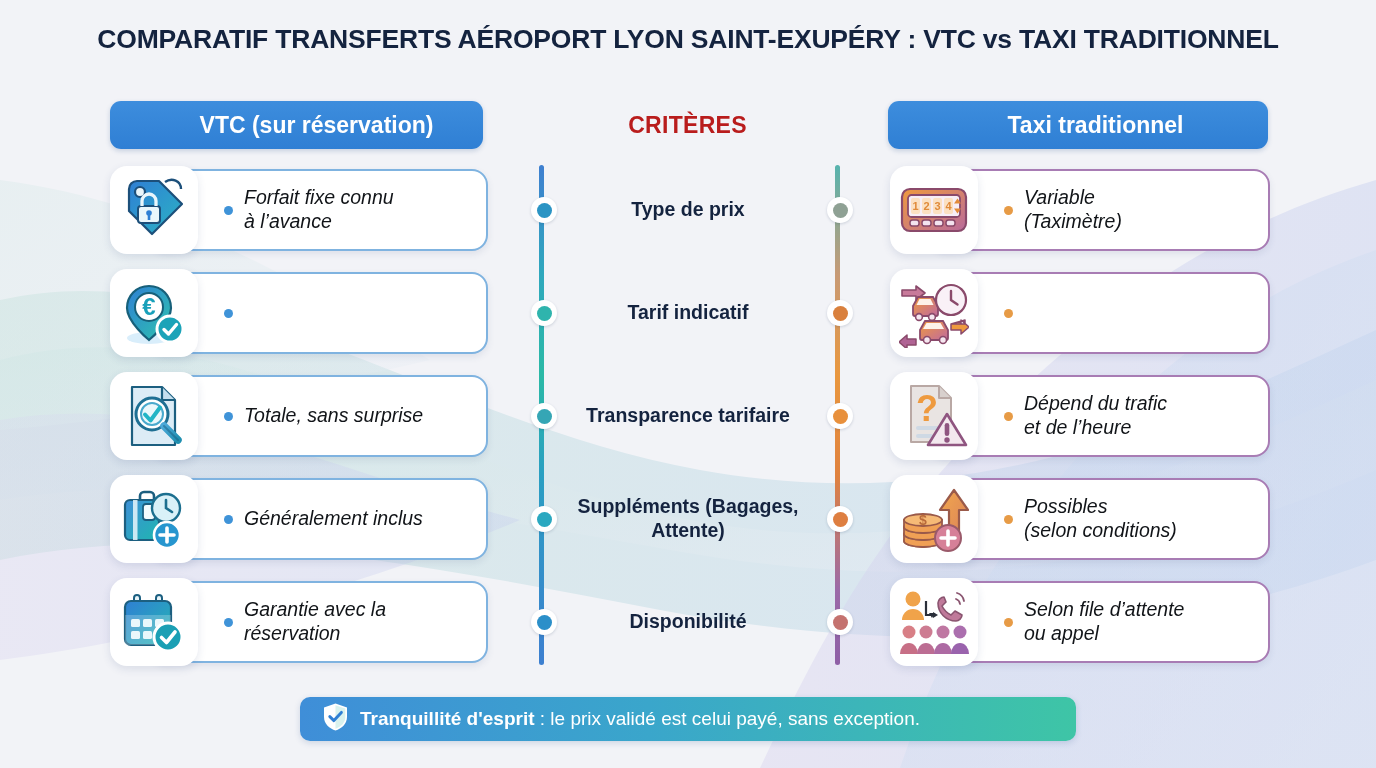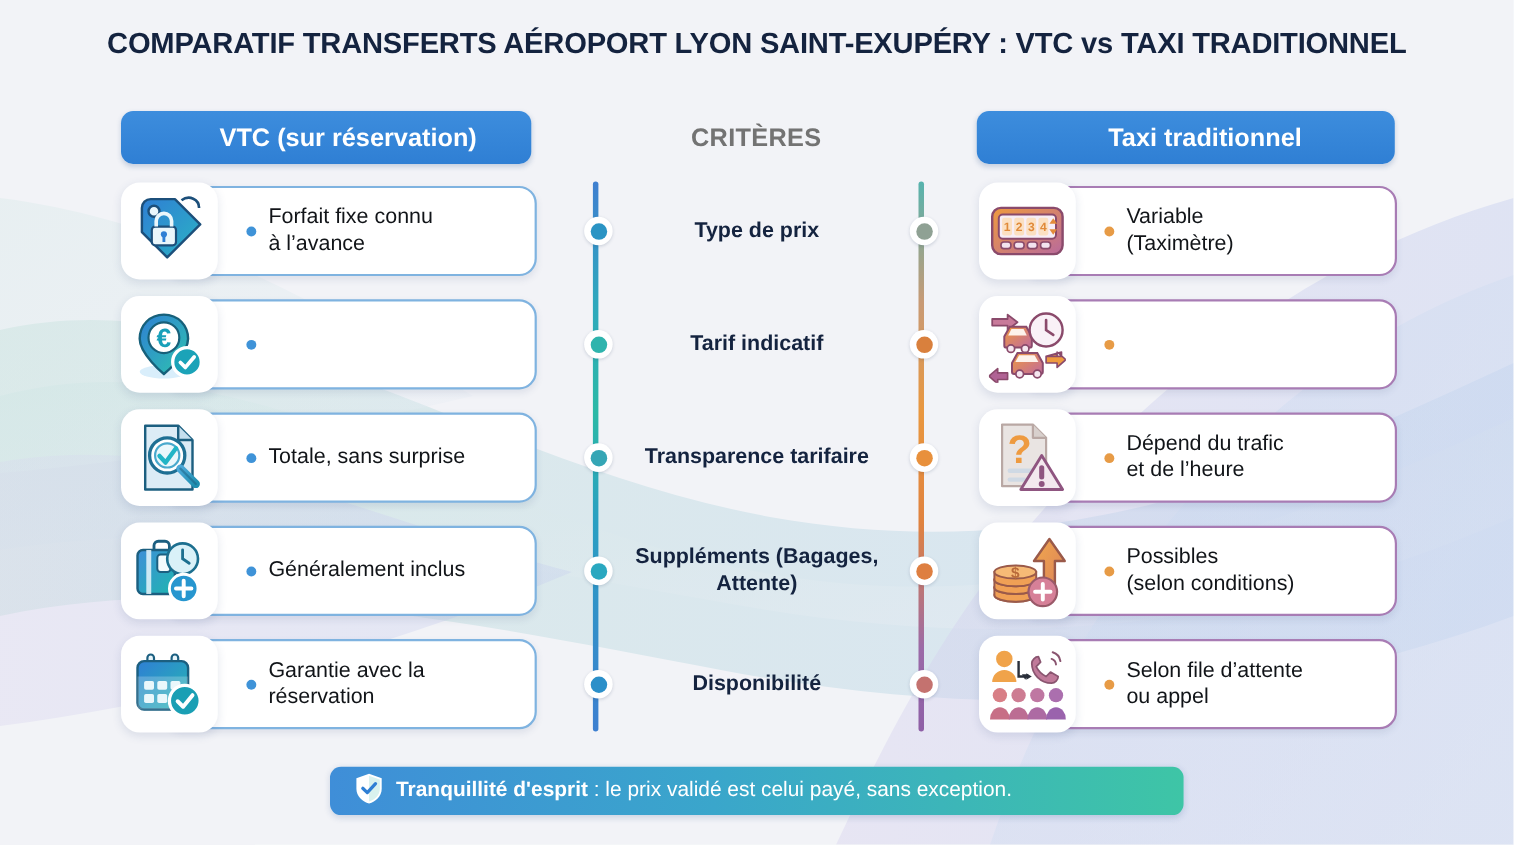--- a/index.html
+++ b/index.html
@@ -40,21 +40,21 @@
     font-weight: 600;
     background: linear-gradient(180deg, #3d8ddd 0%, #2f7fd4 100%);
     box-shadow: 0 2px 5px rgba(40,80,140,0.22);
   }
   #head-vtc  { left: 110px; width: 373px; padding-left: 40px; }
   #head-taxi { left: 888px; width: 380px; padding-left: 35px; }
   #head-crit {
     position: absolute;
     top: 101px; left: 530px; width: 315px; height: 48px;
     display: flex; align-items: center; justify-content: center;
-    font-size: 23px; font-weight: 700; color: #737373;
+    font-size: 23px; font-weight: 700; color: #b91c1c;
     letter-spacing: 0.3px;
   }
 
   
   .rail { position: absolute; top: 165px; width: 5px; height: 500px; border-radius: 3px; }
   #rail-left  { left: 539px; background: linear-gradient(180deg,#3f7fd0 0%,#2fa8bd 22%,#2bb9a6 42%,#2a9fc2 62%,#3d7fd0 100%); }
   #rail-right { left: 835px; background: linear-gradient(180deg,#56b3ae 0%,#c89a75 22%,#e9973f 42%,#e0823f 62%,#9b6aa8 85%,#8e5fa6 100%); }
   .rail-dot {
     position: absolute; width: 26px; height: 26px; border-radius: 50%;
     background: #ffffff;
@@ -94,20 +94,21 @@
   }
   .icon-box.left  { left: 110px; }
   .icon-box.right { left: 890px; }
   .icon-box svg { display: block; }
 
   .card-body {
     position: absolute;
     top: 0; height: 100%;
     display: flex; align-items: center;
     gap: 11px;
+    font-style: italic;
   }
   .card-body.left  { left: 72px; right: 12px; }
   .card-body.right { left: 72px; right: 12px; }
   .bullet { flex: 0 0 auto; width: 9px; height: 9px; border-radius: 50%; }
   .bullet.b-blue   { background: #3f93d8; }
   .bullet.b-orange { background: #e79b46; }
   .card-text {
     font-size: 19.5px; color: #111418; line-height: 1.23;
     font-weight: 400;
     white-space: pre-line;

